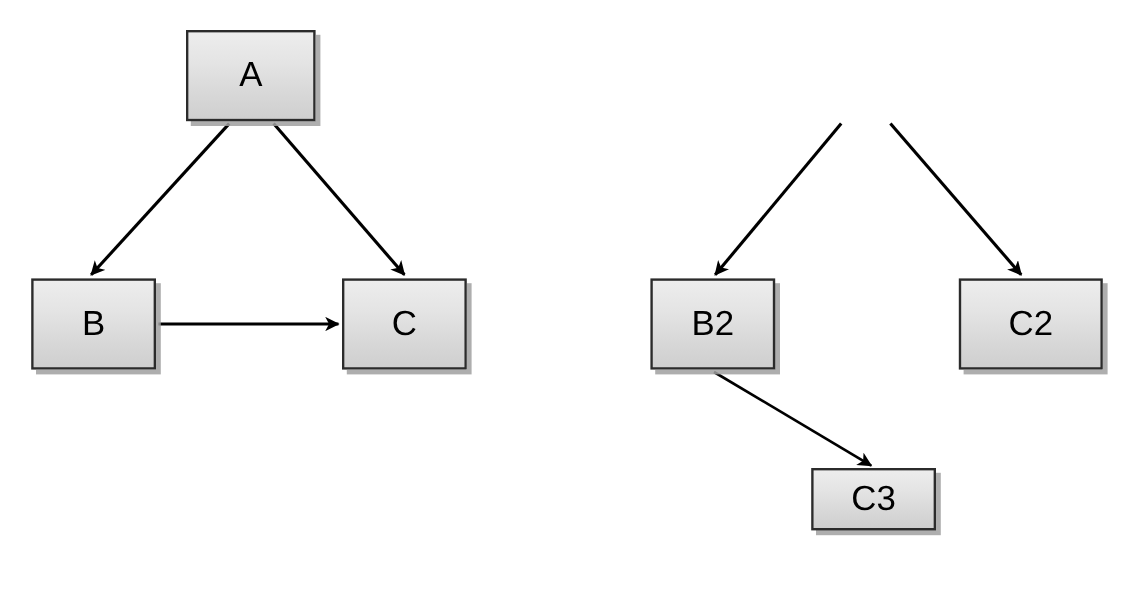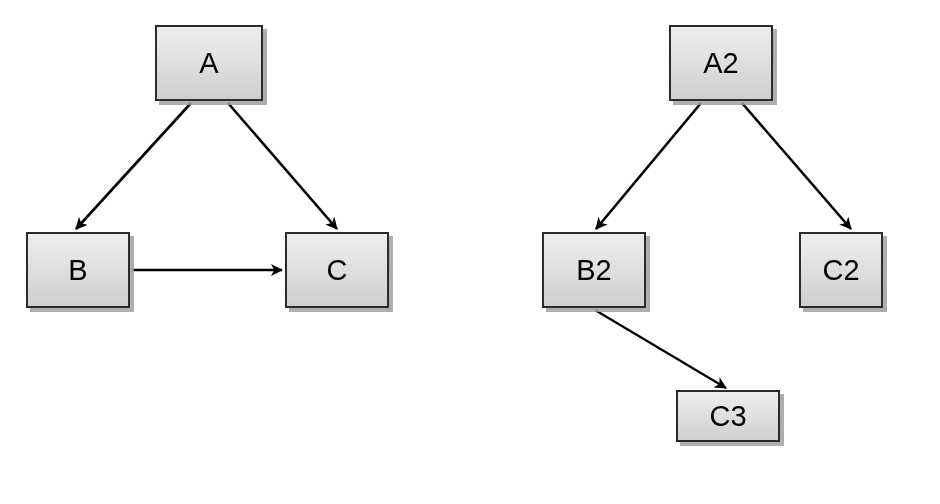--- a/index.html
+++ b/index.html
@@ -71,29 +71,26 @@
   </div>
 
   <div class="node" style="left:26px; top:232px; width:104px; height:76px;">
     <span class="node-label">B</span>
   </div>
 
   <div class="node" style="left:285px; top:232px; width:104px; height:76px;">
     <span class="node-label">C</span>
   </div>
 
-  <div class="node" style="left:669px; top:25px; width:104px; height:76px;">
-    <span class="node-label">A2</span>
-  </div>
 
   <div class="node" style="left:542px; top:232px; width:104px; height:76px;">
     <span class="node-label">B2</span>
   </div>
 
-  <div class="node" style="left:799px; top:232px; width:84px; height:76px;">
+  <div class="node" style="left:799px; top:232px; width:120px; height:76px;">
     <span class="node-label">C2</span>
   </div>
 
   <div class="node" style="left:676px; top:390px; width:104px; height:52px;">
     <span class="node-label">C3</span>
   </div>
 
 </div>
 
 </body></html>

